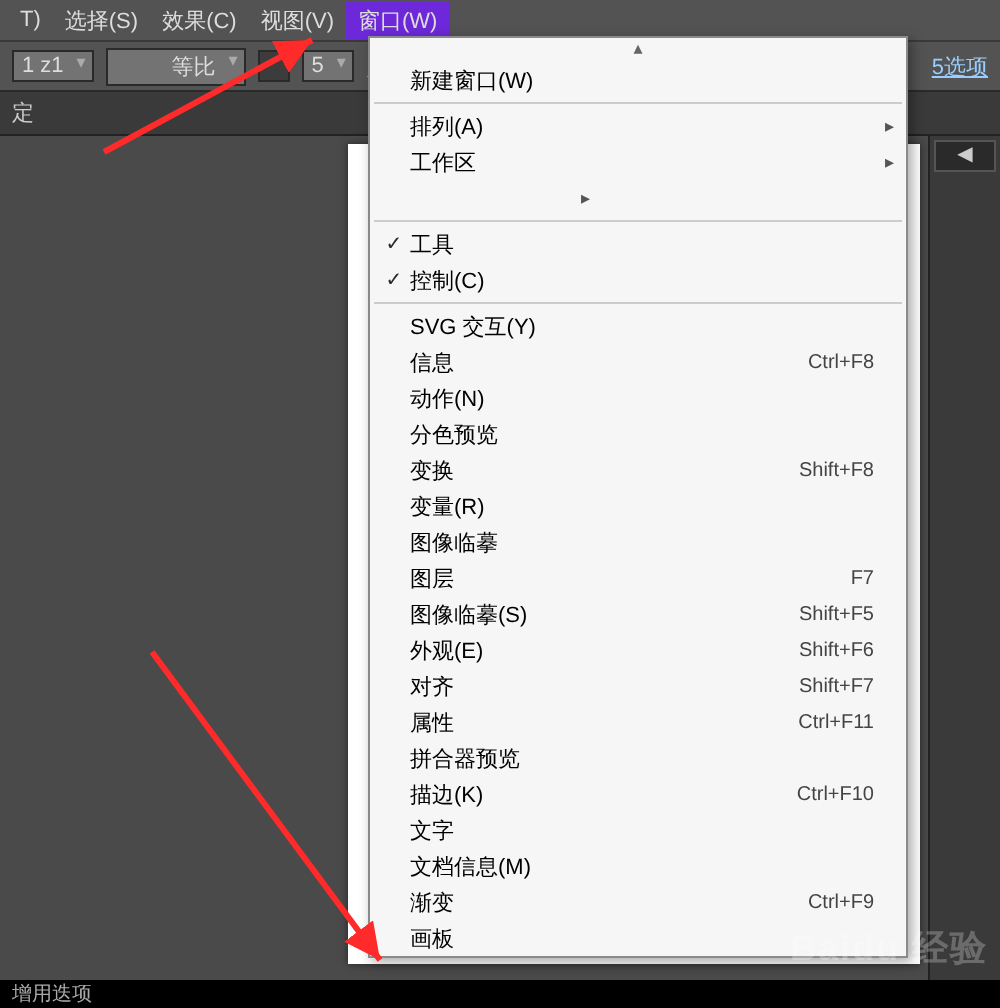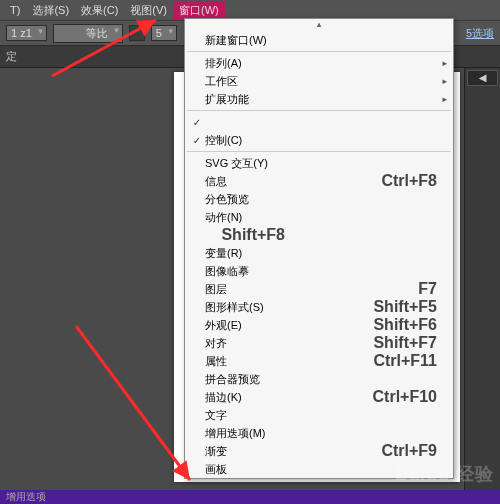--- a/index.html
+++ b/index.html
@@ -15,21 +15,21 @@
   .menubar {
     height: 20px;
     background: #535353;
     display: flex;
     align-items: center;
     padding: 0 4px;
     font-size: 11px;
     color: #ddd;
   }
   .menubar .menu-item { padding: 2px 6px; cursor: default; }
-  .menubar .menu-item.active { background: #be185d; }
+  .menubar .menu-item.active { background: #6d28d9; }
   .toolbar {
     height: 26px;
     background: #535353;
     border-top: 1px solid #3a3a3a;
     border-bottom: 1px solid #2a2a2a;
     display: flex;
     align-items: center;
     padding: 0 6px;
     gap: 6px;
     font-size: 11px;
@@ -78,21 +78,21 @@
   }
   .right-strip .panel-btn {
     margin: 2px; height: 16px;
     background: #2a2a2a; border: 1px solid #555;
     color: #ccc; font-size: 10px; line-height: 14px;
     text-align: center;
   }
   .statusbar {
     position: absolute;
     left: 0; right: 0; bottom: 0; height: 14px;
-    background: #4c1d95;
+    background: #000000;
     color: #aaa;
     font-size: 10px;
     padding: 0 6px;
     display: flex; align-items: center; margin-top: 10px;
   }
   
   .dropdown {
     position: absolute;
     top: 18px; left: 184px;
     width: 270px;
@@ -107,21 +107,21 @@
   }
   .dropdown .row {
     display: flex; align-items: center;
     height: 18px;
     padding: 0 6px 0 4px;
     white-space: nowrap;
   }
   .dropdown .check { width: 16px; text-align: center; color: #2a2a2a; font-size: 10px; }
   .dropdown .label { flex: 1; }
   .dropdown .arrow { width: 10px; text-align: right; color: #555; font-size: 9px; }
-  .dropdown .short { width: 80px; text-align: right; color: #444; font-size: 16px; font-weight: bold; }
+  .dropdown .short { width: 80px; text-align: right; color: #444; font-size: 10px; }
   .dropdown hr {
     border: none; border-top: 1px solid #ccc;
     margin: 2px 2px;
   }
   .dropdown .scrollhint {
     height: 12px; text-align: center; color: #666; font-size: 9px;
   }
   
   .arrow-ann {
     position: absolute;
@@ -190,27 +190,27 @@
       <span class="arrow">▸</span>
     </div>
     <div class="row">
       <span class="check"></span>
       <span class="label">工作区</span>
       <span class="short"></span>
       <span class="arrow">▸</span>
     </div>
     <div class="row">
       <span class="check"></span>
-      <span class="label">扩展功能</span>
       <span class="short"></span>
       <span class="arrow">▸</span>
     </div>
     <hr>
     <div class="row">
       <span class="check">✓</span>
+      <span class="label">工具</span>
       <span class="short"></span>
       <span class="arrow"></span>
     </div>
     <div class="row">
       <span class="check">✓</span>
       <span class="label">控制(C)</span>
       <span class="short"></span>
       <span class="arrow"></span>
     </div>
     <hr>
@@ -221,32 +221,33 @@
       <span class="arrow"></span>
     </div>
     <div class="row">
       <span class="check"></span>
       <span class="label">信息</span>
       <span class="short">Ctrl+F8</span>
       <span class="arrow"></span>
     </div>
     <div class="row">
       <span class="check"></span>
+      <span class="label">动作(N)</span>
+      <span class="short"></span>
+      <span class="arrow"></span>
+    </div>
+    <div class="row">
+      <span class="check"></span>
       <span class="label">分色预览</span>
       <span class="short"></span>
       <span class="arrow"></span>
     </div>
     <div class="row">
       <span class="check"></span>
-      <span class="label">动作(N)</span>
-      <span class="short"></span>
-      <span class="arrow"></span>
-    </div>
-    <div class="row">
-      <span class="check"></span>
+      <span class="label">变换</span>
       <span class="short">Shift+F8</span>
       <span class="arrow"></span>
     </div>
     <div class="row">
       <span class="check"></span>
       <span class="label">变量(R)</span>
       <span class="short"></span>
       <span class="arrow"></span>
     </div>
     <div class="row">
@@ -256,21 +257,21 @@
       <span class="arrow"></span>
     </div>
     <div class="row">
       <span class="check"></span>
       <span class="label">图层</span>
       <span class="short">F7</span>
       <span class="arrow"></span>
     </div>
     <div class="row">
       <span class="check"></span>
-      <span class="label">图形样式(S)</span>
+      <span class="label">图像临摹(S)</span>
       <span class="short">Shift+F5</span>
       <span class="arrow"></span>
     </div>
     <div class="row">
       <span class="check"></span>
       <span class="label">外观(E)</span>
       <span class="short">Shift+F6</span>
       <span class="arrow"></span>
     </div>
     <div class="row">
@@ -298,21 +299,21 @@
       <span class="arrow"></span>
     </div>
     <div class="row">
       <span class="check"></span>
       <span class="label">文字</span>
       <span class="short"></span>
       <span class="arrow"></span>
     </div>
     <div class="row">
       <span class="check"></span>
-      <span class="label">增用迭项(M)</span>
+      <span class="label">文档信息(M)</span>
       <span class="short"></span>
       <span class="arrow"></span>
     </div>
     <div class="row">
       <span class="check"></span>
       <span class="label">渐变</span>
       <span class="short">Ctrl+F9</span>
       <span class="arrow"></span>
     </div>
     <div class="row">

